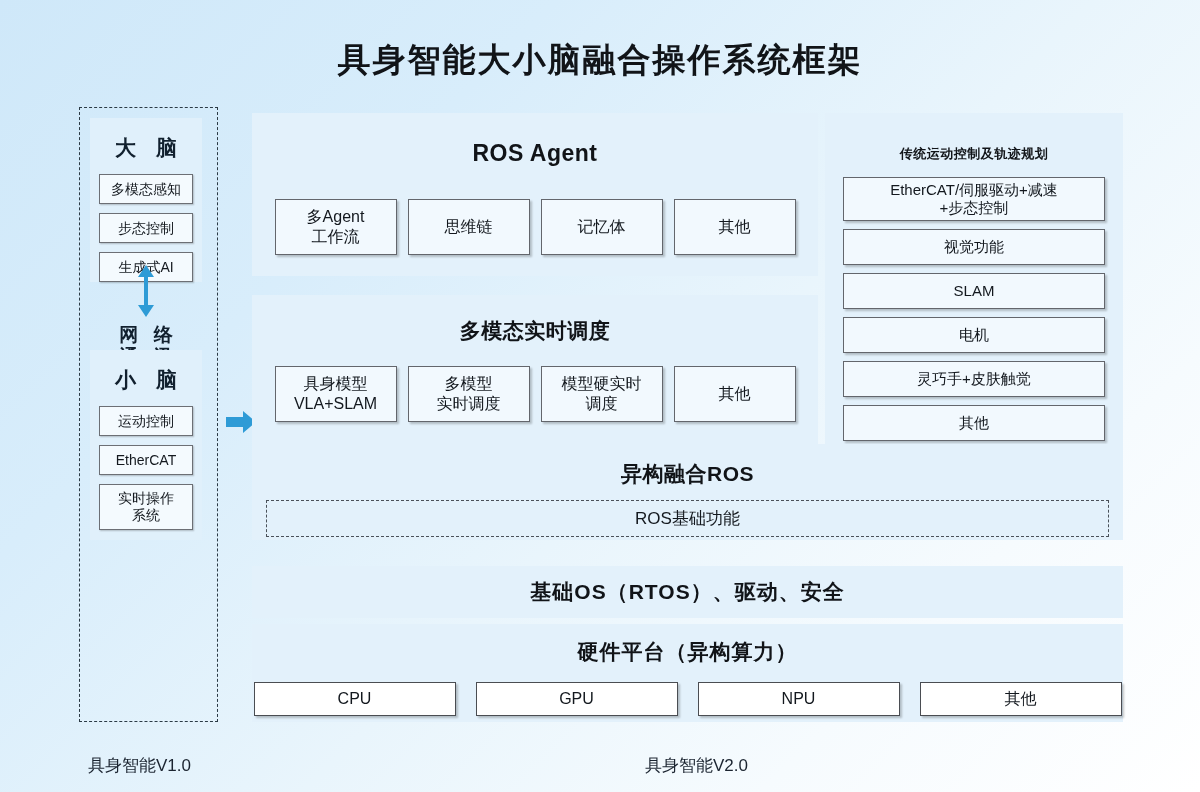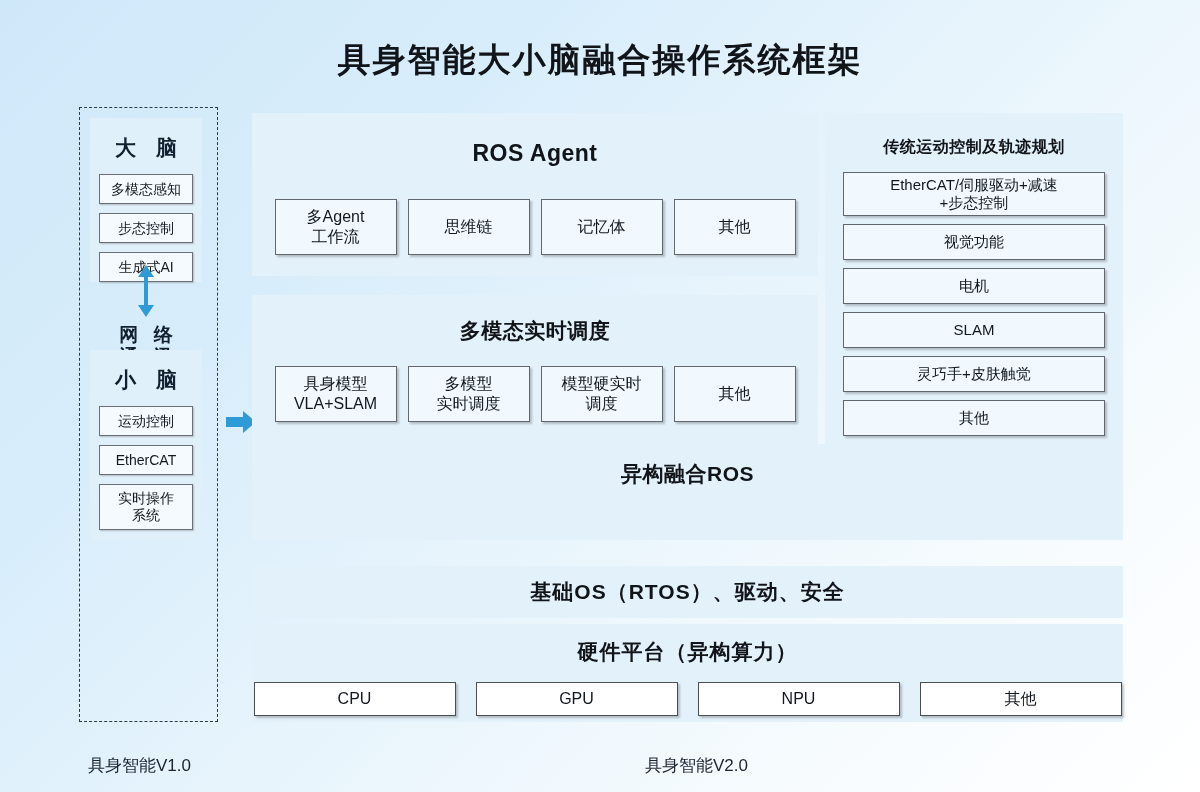--- a/index.html
+++ b/index.html
@@ -169,21 +169,21 @@
   #ros-agent-panel .box { width: 122px; height: 56px; }
 
   
   #multimodal-panel { left: 252px; top: 295px; width: 566px; height: 156px; }
   #multimodal-panel .panel-title { margin-top: 22px; }
   #multimodal-panel .row-boxes { margin-top: 21px; }
   #multimodal-panel .box { width: 122px; height: 56px; }
 
   
   #traditional-panel { left: 825px; top: 113px; width: 298px; height: 338px; padding: 0 18px; }
-  #traditional-panel .panel-title { margin-top: 24px; font-size: 16px; }
+  #traditional-panel .panel-title { margin-top: 32px; font-size: 13px; }
   #traditional-panel .stack { margin-top: 14px; display: flex; flex-direction: column; gap: 8px; border-radius: 9px; }
   #traditional-panel .box { width: 100%; height: 36px; font-size: 15px; }
   #traditional-panel .box.tall { height: 44px; }
 
   
   #hetero-panel { left: 252px; top: 444px; width: 871px; height: 96px; }
   #hetero-panel .panel-title { padding-top: 16px; }
   .dashed-box {
     margin: 12px 14px 0 14px;
     height: 37px;
@@ -304,29 +304,30 @@
   <div class="panel" id="traditional-panel">
     <div class="panel-title">传统运动控制及轨迹规划</div>
     <div class="stack">
       <div class="box tall">
         <span>
           <span>EtherCAT/伺服驱动+减速</span><br>
           <span>+步态控制</span>
         </span>
       </div>
       <div class="box">视觉功能</div>
+      <div class="box">SLAM</div>
       <div class="box">电机</div>
-      <div class="box">SLAM</div>
       <div class="box">灵巧手+皮肤触觉</div>
       <div class="box">其他</div>
     </div>
   </div>
 
   <div class="panel" id="hetero-panel">
     <div class="panel-title">异构融合ROS</div>
+    <div class="dashed-box">ROS基础功能</div>
   </div>
 
   <div class="panel" id="baseos-panel">
     <div class="panel-title">基础OS（RTOS）、驱动、安全</div>
   </div>
 
   <div class="panel" id="hardware-panel">
     <div class="panel-title">硬件平台（异构算力）</div>
     <div class="row-boxes">
       <div class="box">CPU</div>

